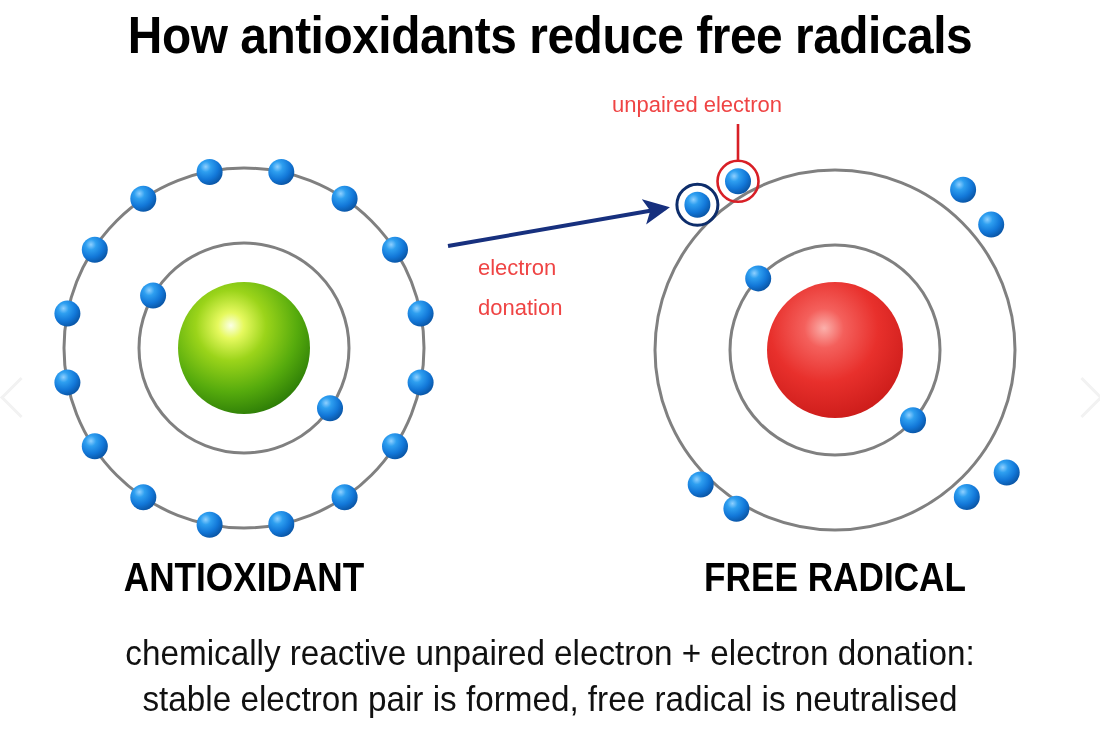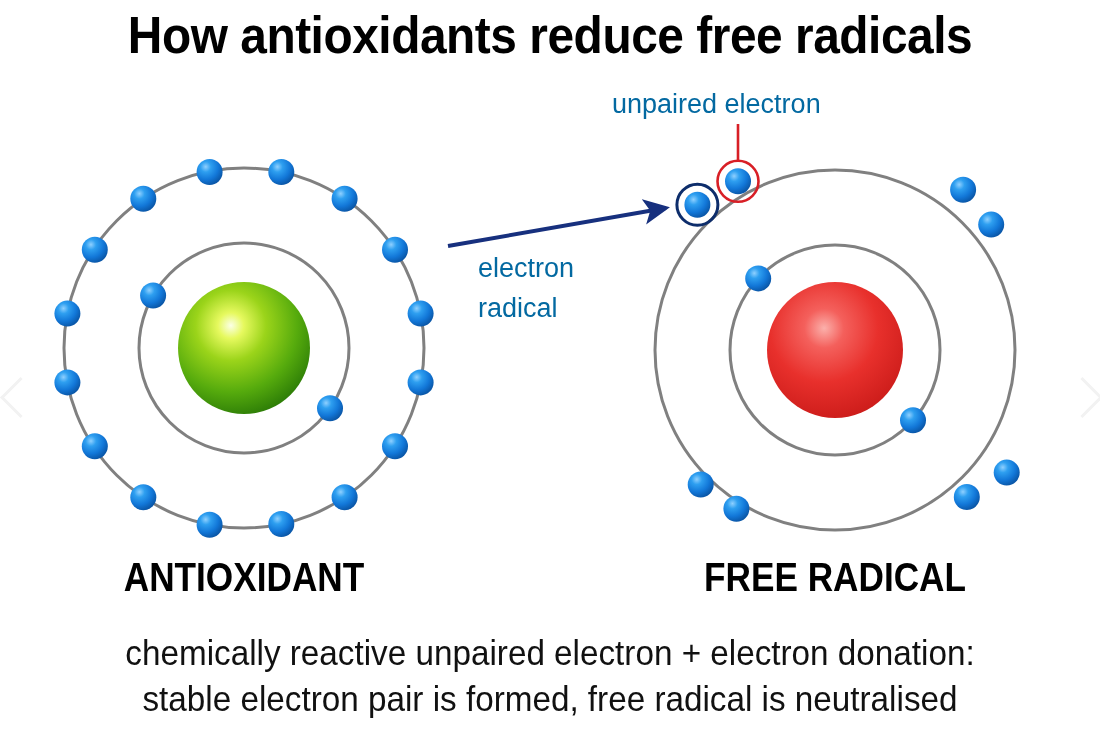--- a/index.html
+++ b/index.html
@@ -41,23 +41,23 @@
     transform:scaleX(0.88);
   }
   #label-antioxidant{left:44px;top:555px;width:400px;}
   #label-freeradical{left:635px;top:555px;width:400px;}
 
   
   .annot{
     position:absolute;
     font-family:"Liberation Sans","DejaVu Sans",sans-serif;
     font-weight:normal;
-    font-size:27px;
+    font-size:22px;
     line-height:33px;
-    color:#0369a1;
+    color:#ef4444;
     white-space:nowrap;
   }
   #txt-unpaired{left:612px;top:88px;}
   #txt-donation{left:478px;top:248px;text-align:left;white-space:normal;width:152px;line-height:40px;}
 
   
   .caption{
     position:absolute;
     left:0;top:630px;width:1100px;
     text-align:center;
@@ -178,21 +178,21 @@
 
     <line x1="738" y1="124" x2="738" y2="161" stroke="#d81f26" stroke-width="2.6"></line>
 
     <line x1="448" y1="246" x2="666" y2="208" stroke="#17307e" stroke-width="4" marker-end="url(#arrowHead)"></line>
   </svg>
 
   <div class="annot" id="txt-unpaired">unpaired electron</div>
 
   <div class="annot" id="txt-donation">
     <div>electron</div>
-    <div>radical</div>
+    <div>donation</div>
   </div>
 
   <div class="atom-label" id="label-antioxidant">ANTIOXIDANT</div>
 
   <div class="atom-label" id="label-freeradical">FREE RADICAL</div>
 
   <div class="caption">
     <span>chemically reactive unpaired electron + electron donation:</span>
     <span>stable electron pair is formed, free radical is neutralised</span>
   </div>

